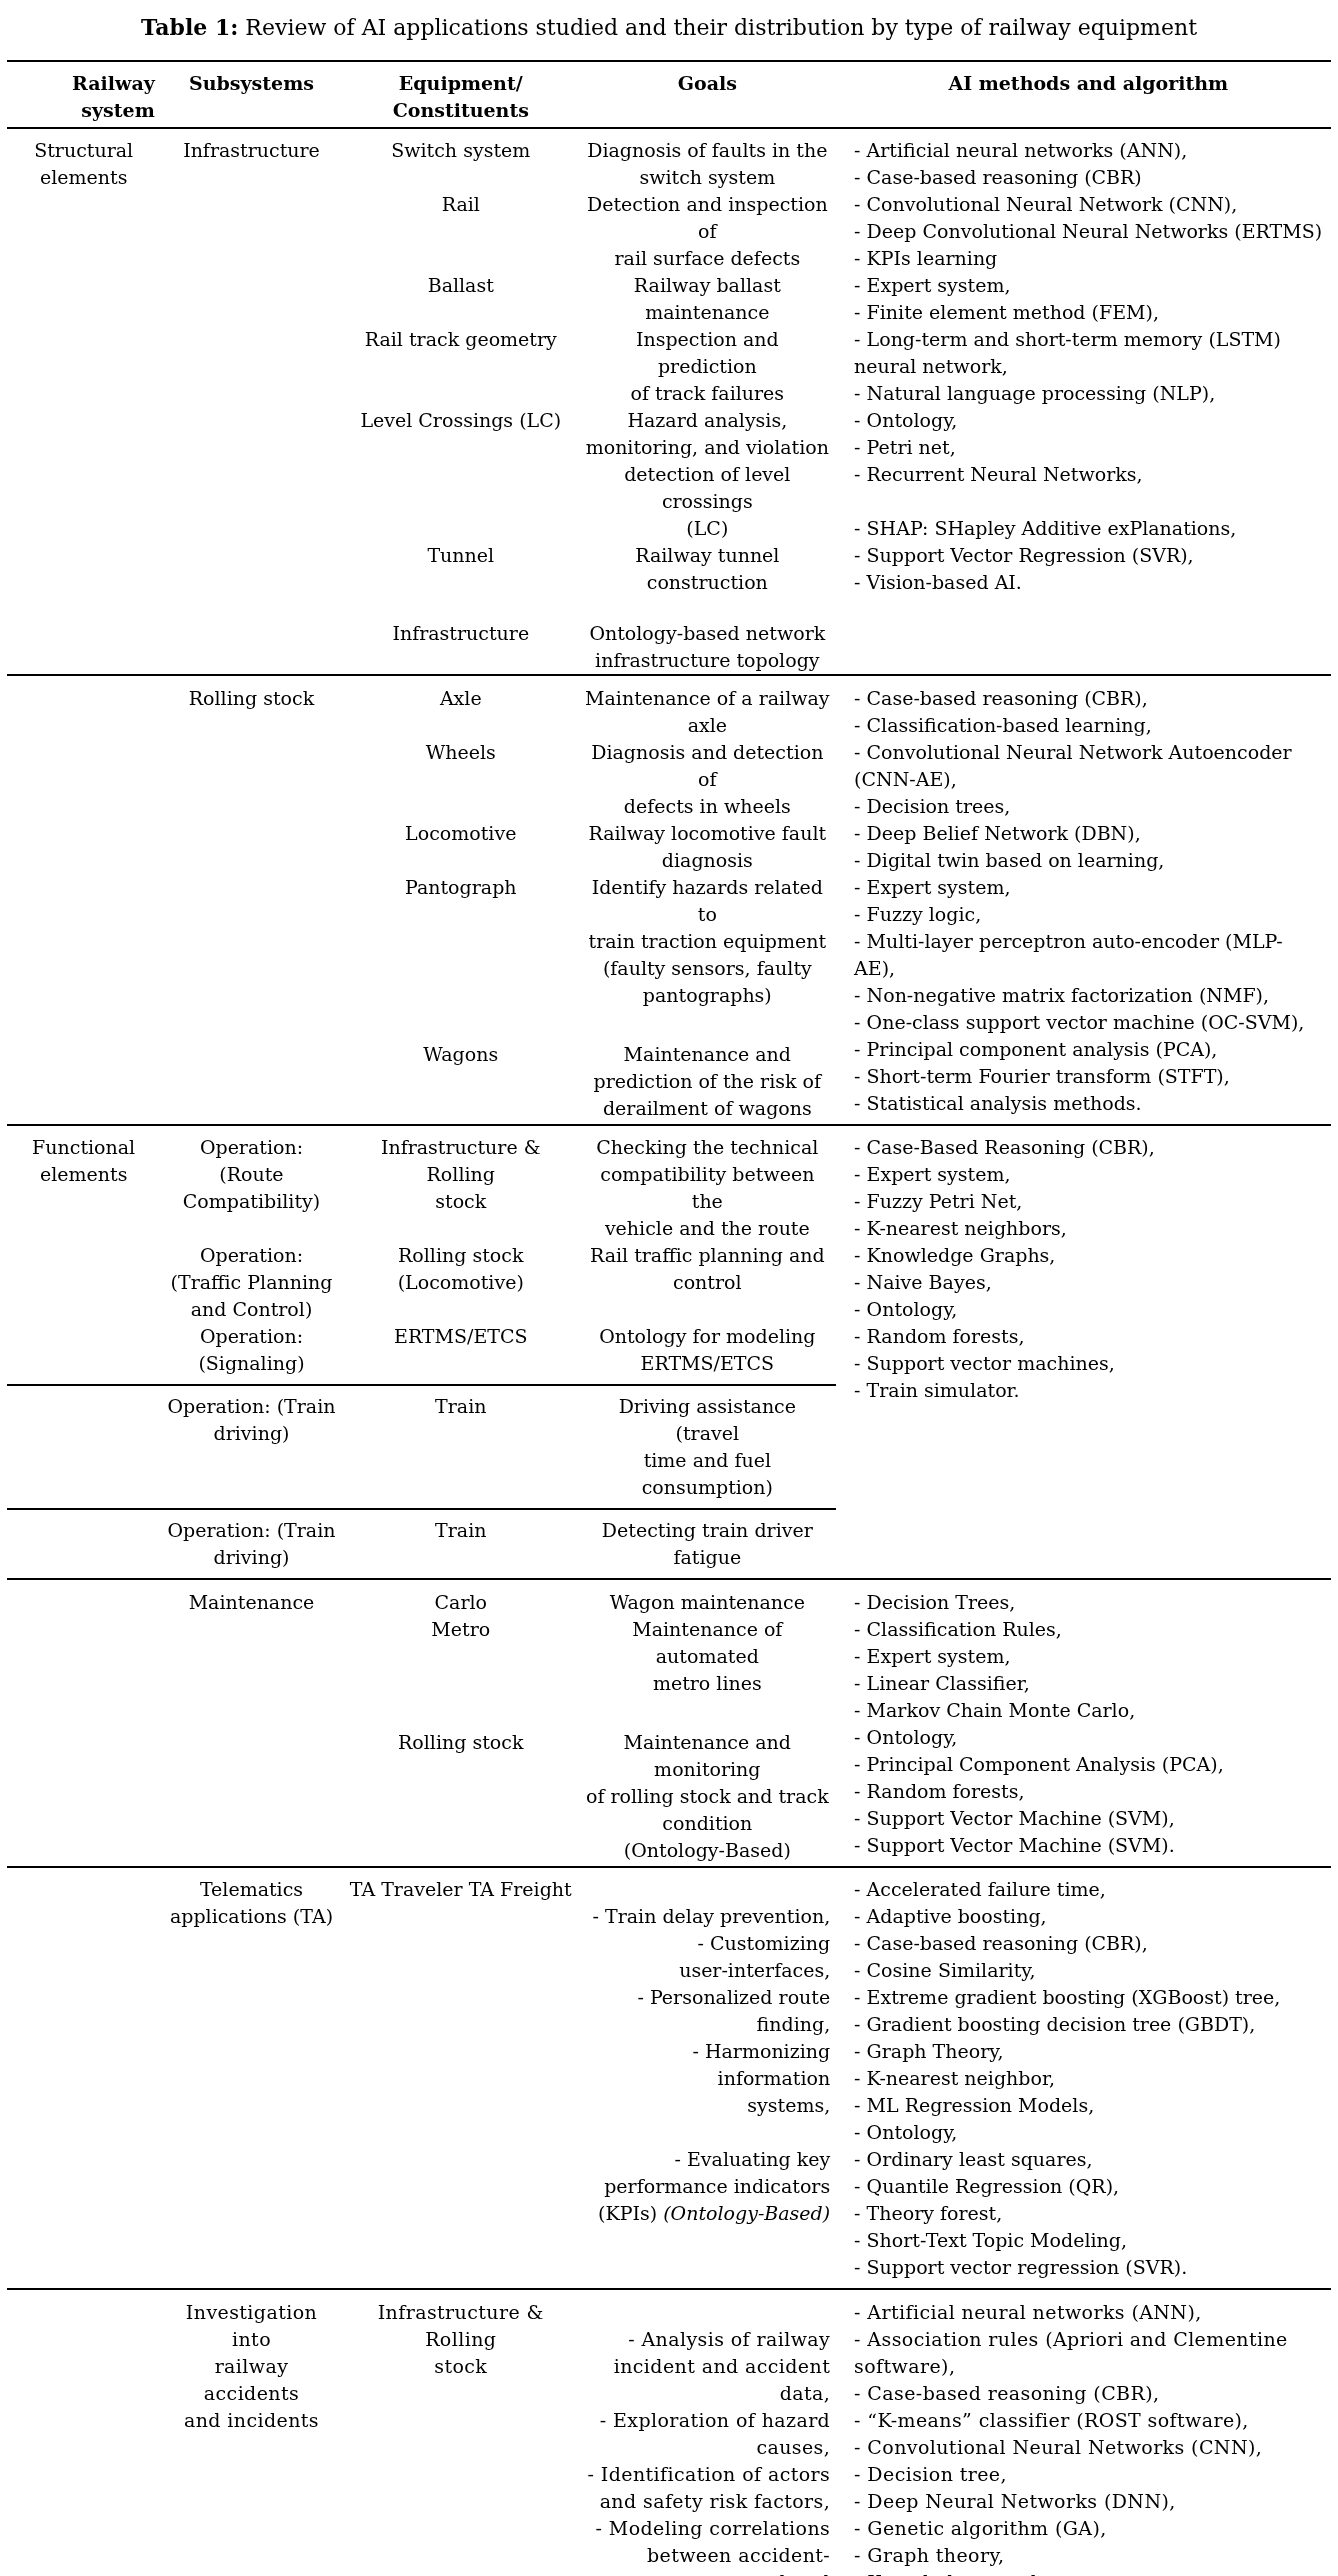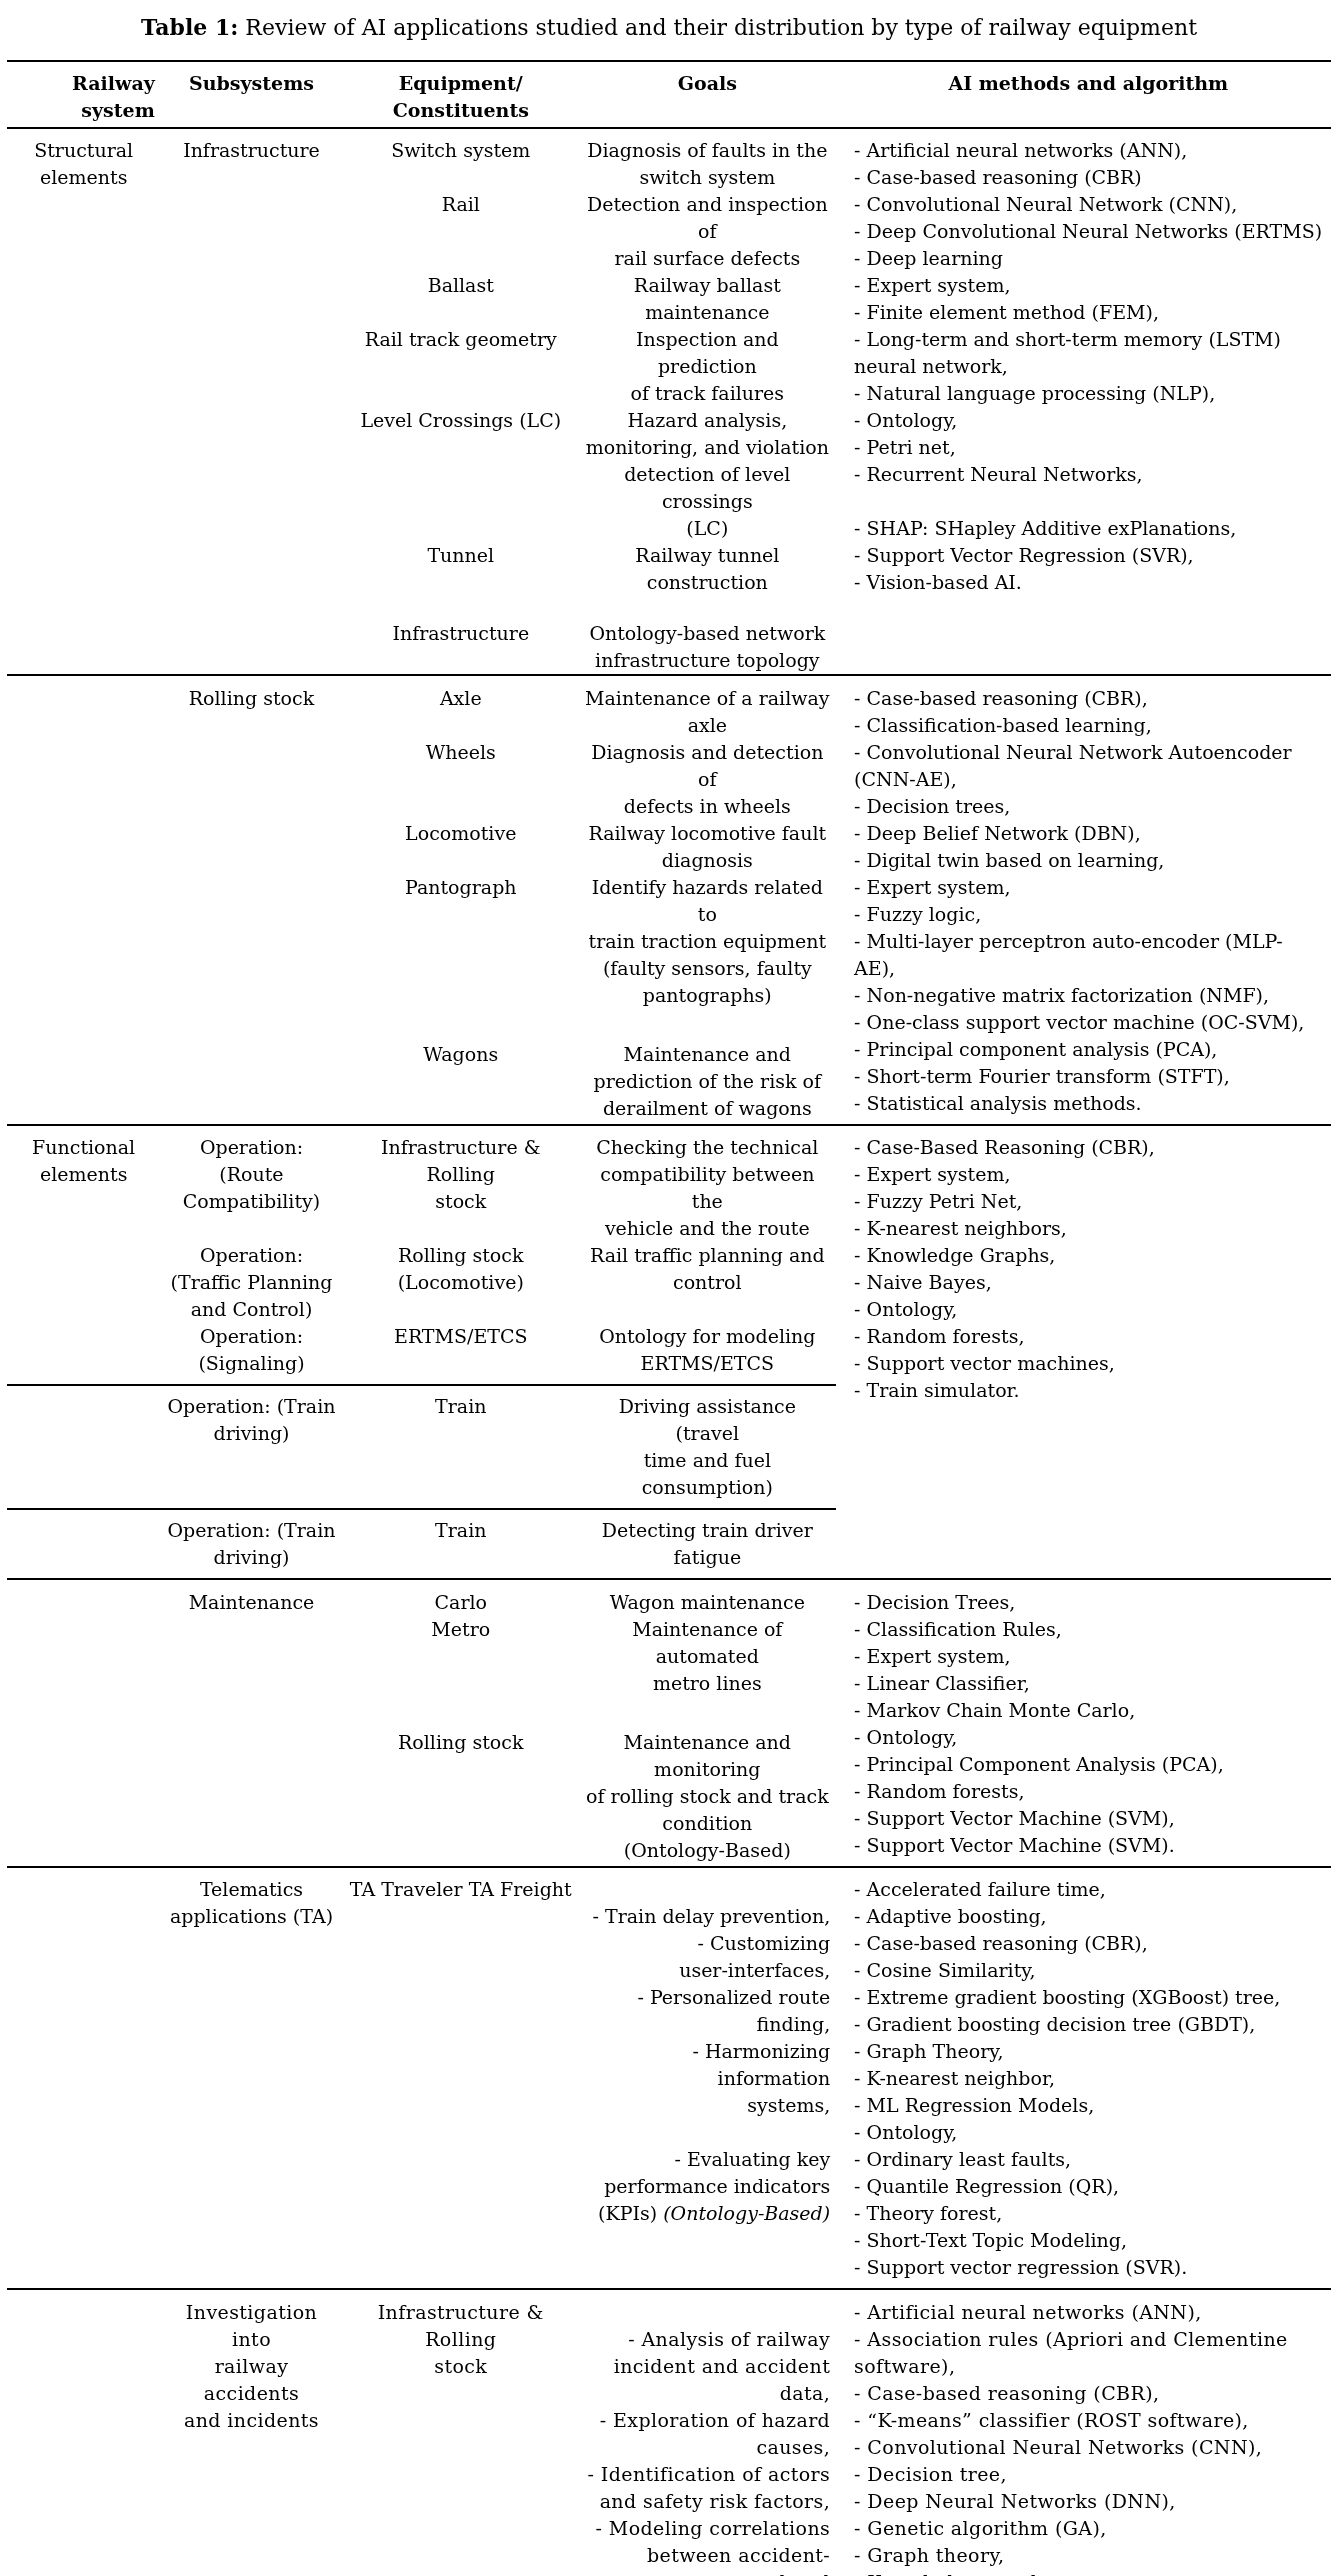--- a/index.html
+++ b/index.html
@@ -114,21 +114,21 @@
         <div class="c">Infrastructure</div>
         <div class="c">Ontology-based network
 infrastructure topology</div>
       </div>
     </div>
     <div class="ai-col">
         <div class="ai-item">- Artificial neural networks (ANN),</div>
         <div class="ai-item">- Case-based reasoning (CBR)</div>
         <div class="ai-item">- Convolutional Neural Network (CNN),</div>
         <div class="ai-item">- Deep Convolutional Neural Networks (ERTMS)</div>
-        <div class="ai-item">- Deep learning</div>
+        <div class="ai-item">- KPIs learning</div>
         <div class="ai-item">- Expert system,</div>
         <div class="ai-item">- Finite element method (FEM),</div>
         <div class="ai-item">- Long-term and short-term memory (LSTM)
 neural network,</div>
         <div class="ai-item">- Natural language processing (NLP),</div>
         <div class="ai-item">- Ontology,</div>
         <div class="ai-item">- Petri net,</div>
         <div class="ai-item">- Recurrent Neural Networks,</div>
         <div class="ai-item"></div>
         <div class="ai-item">- SHAP: SHapley Additive exPlanations,</div>
@@ -337,21 +337,21 @@
         <div class="ai-item">- Accelerated failure time,</div>
         <div class="ai-item">- Adaptive boosting,</div>
         <div class="ai-item">- Case-based reasoning (CBR),</div>
         <div class="ai-item">- Cosine Similarity,</div>
         <div class="ai-item">- Extreme gradient boosting (XGBoost) tree,</div>
         <div class="ai-item">- Gradient boosting decision tree (GBDT),</div>
         <div class="ai-item">- Graph Theory,</div>
         <div class="ai-item">- K-nearest neighbor,</div>
         <div class="ai-item">- ML Regression Models,</div>
         <div class="ai-item">- Ontology,</div>
-        <div class="ai-item">- Ordinary least faults,</div>
+        <div class="ai-item">- Ordinary least squares,</div>
         <div class="ai-item">- Quantile Regression (QR),</div>
         <div class="ai-item">- Theory forest,</div>
         <div class="ai-item">- Short-Text Topic Modeling,</div>
         <div class="ai-item">- Support vector regression (SVR).</div>
       </div>
   </div>
 
   <hr class="rule">
 
   <div class="band inv cm">

